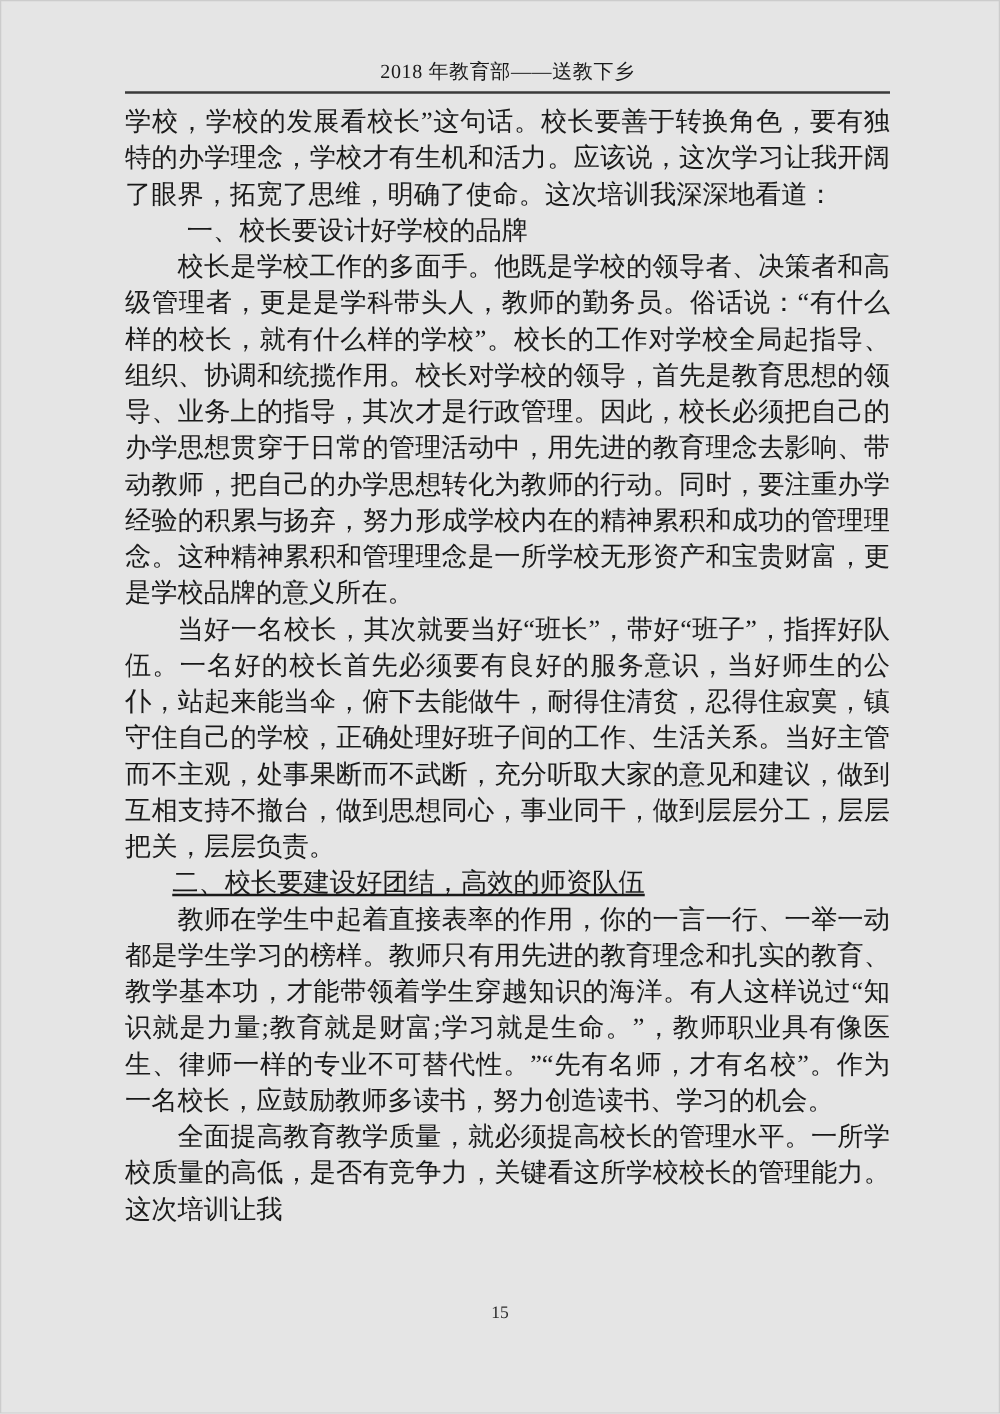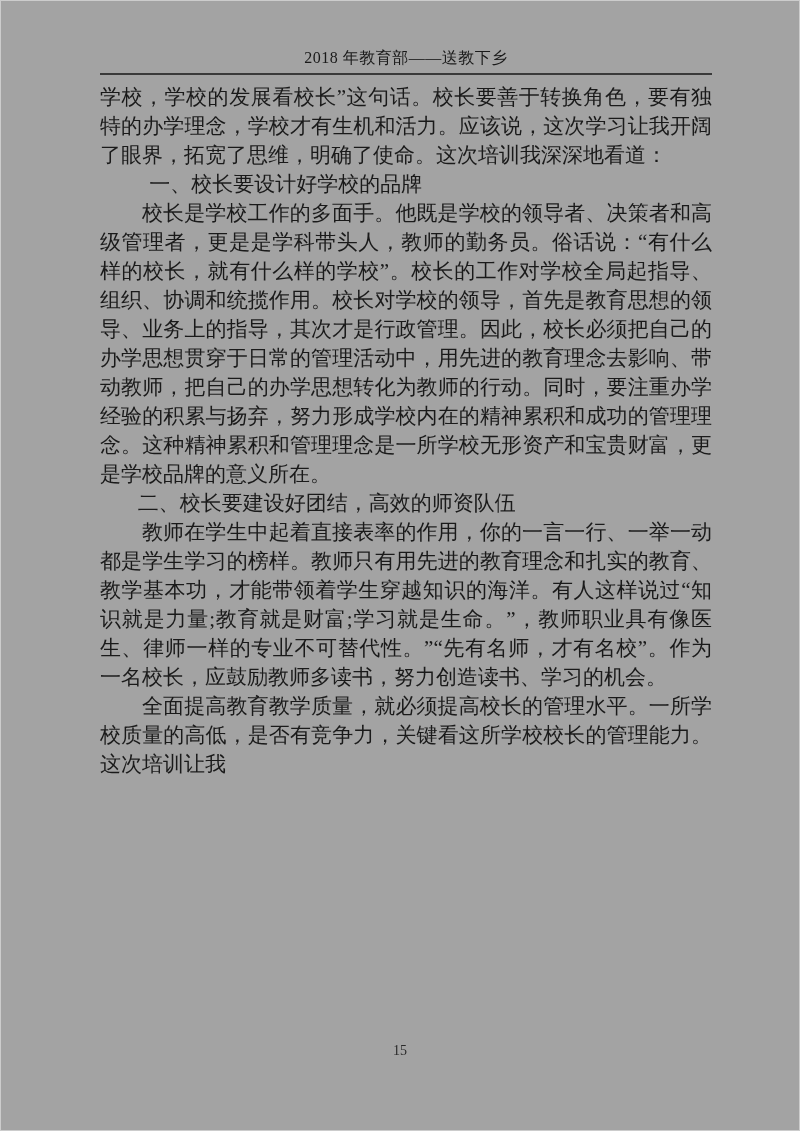--- a/index.html
+++ b/index.html
@@ -6,21 +6,21 @@
   html, body {
     margin: 0;
     padding: 0;
     background: #ffffff;
   }
   .page {
     position: relative;
     width: 800px;
     height: 1131px;
     margin: 0 auto;
-    background: #a3a3a3;
+    background: #e5e5e5;
     border: 1px solid #cccccc;
     box-sizing: border-box;
     font-family: "Liberation Serif", "DejaVu Serif", serif;
     color: #1a1a1a;
     overflow: hidden;
   }
   .header {
     position: absolute;
     top: 47px;
     left: 99px;
@@ -45,21 +45,21 @@
     text-align: justify;
     text-justify: inter-ideograph;
   }
   .content p {
     margin: 0;
     padding: 0;
   }
   .p-cont    { text-indent: 0; }
   .p-body    { text-indent: 2em; }
   .h-one     { text-indent: 2.35em; }
-  .h-two     { text-indent: 1.8em; }
+  .h-two     { text-indent: 1.8em; text-decoration: underline; }
   .h-three   { text-indent: 2.8em; }
   .footer {
     position: absolute;
     top: 1041px;
     left: 0;
     width: 100%;
     text-align: center;
     font-size: 14px;
     line-height: 18px;
     color: #2a2a2a;
@@ -71,20 +71,21 @@
 <div class="page">
 
   <div class="header">
     <div class="header-title">2018 年教育部——送教下乡</div>
   </div>
 
   <div class="content">
     <p class="p-cont">学校，学校的发展看校长”这句话。校长要善于转换角色，要有独特的办学理念，学校才有生机和活力。应该说，这次学习让我开阔了眼界，拓宽了思维，明确了使命。这次培训我深深地看道：</p>
     <p class="h-one">一、校长要设计好学校的品牌</p>
     <p class="p-body">校长是学校工作的多面手。他既是学校的领导者、决策者和高级管理者，更是是学科带头人，教师的勤务员。俗话说：“有什么样的校长，就有什么样的学校”。校长的工作对学校全局起指导、组织、协调和统揽作用。校长对学校的领导，首先是教育思想的领导、业务上的指导，其次才是行政管理。因此，校长必须把自己的办学思想贯穿于日常的管理活动中，用先进的教育理念去影响、带动教师，把自己的办学思想转化为教师的行动。同时，要注重办学经验的积累与扬弃，努力形成学校内在的精神累积和成功的管理理念。这种精神累积和管理理念是一所学校无形资产和宝贵财富，更是学校品牌的意义所在。</p>
+    <p class="p-body">当好一名校长，其次就要当好“班长”，带好“班子”，指挥好队伍。一名好的校长首先必须要有良好的服务意识，当好师生的公仆，站起来能当伞，俯下去能做牛，耐得住清贫，忍得住寂寞，镇守住自己的学校，正确处理好班子间的工作、生活关系。当好主管而不主观，处事果断而不武断，充分听取大家的意见和建议，做到互相支持不撤台，做到思想同心，事业同干，做到层层分工，层层把关，层层负责。</p>
     <p class="h-two">二、校长要建设好团结，高效的师资队伍</p>
     <p class="p-body">教师在学生中起着直接表率的作用，你的一言一行、一举一动都是学生学习的榜样。教师只有用先进的教育理念和扎实的教育、教学基本功，才能带领着学生穿越知识的海洋。有人这样说过“知识就是力量;教育就是财富;学习就是生命。”，教师职业具有像医生、律师一样的专业不可替代性。”“先有名师，才有名校”。作为一名校长，应鼓励教师多读书，努力创造读书、学习的机会。</p>
     <p class="p-body">全面提高教育教学质量，就必须提高校长的管理水平。一所学校质量的高低，是否有竞争力，关键看这所学校校长的管理能力。这次培训让我</p>
   </div>
 
   <div class="footer">
     <span>15</span>
   </div>
 
 </div>

